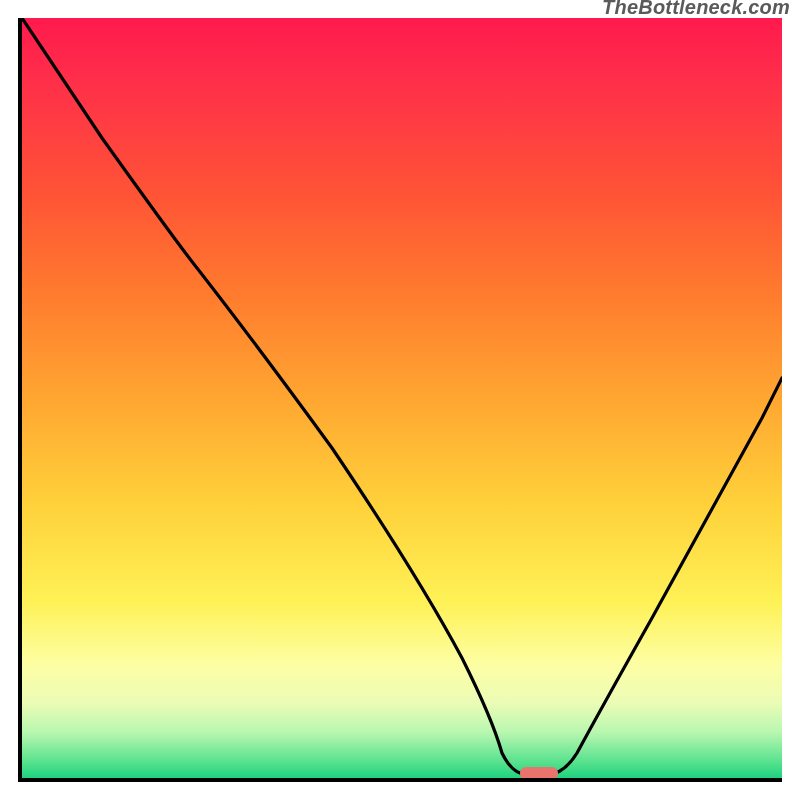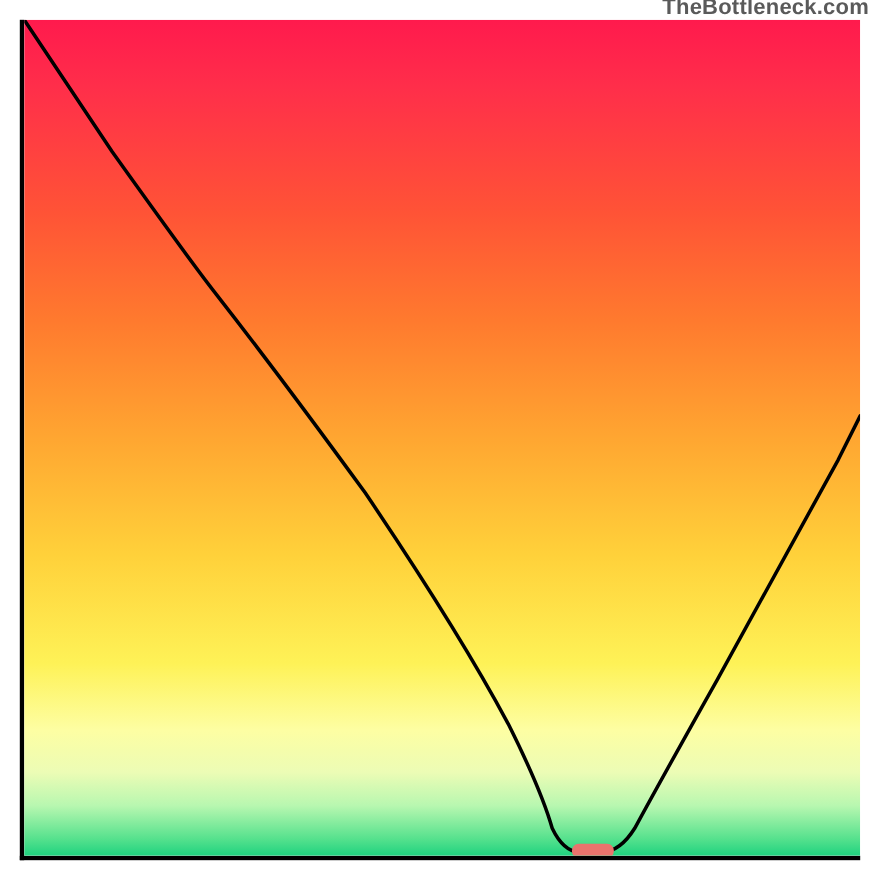--- a/index.html
+++ b/index.html
@@ -8,20 +8,21 @@
     width: 800px;
     height: 800px;
     overflow: hidden;
     font-family: Arial, Helvetica, sans-serif;
     background: #ffffff;
   }
   .stage {
     position: relative;
     width: 800px;
     height: 800px;
+    font-style: italic;
   }
   .plot-area {
     position: absolute;
     left: 18px;
     top: 18px;
     width: 764px;
     height: 764px;
     border-left: 4px solid #000;
     border-bottom: 4px solid #000;
     box-sizing: border-box;

